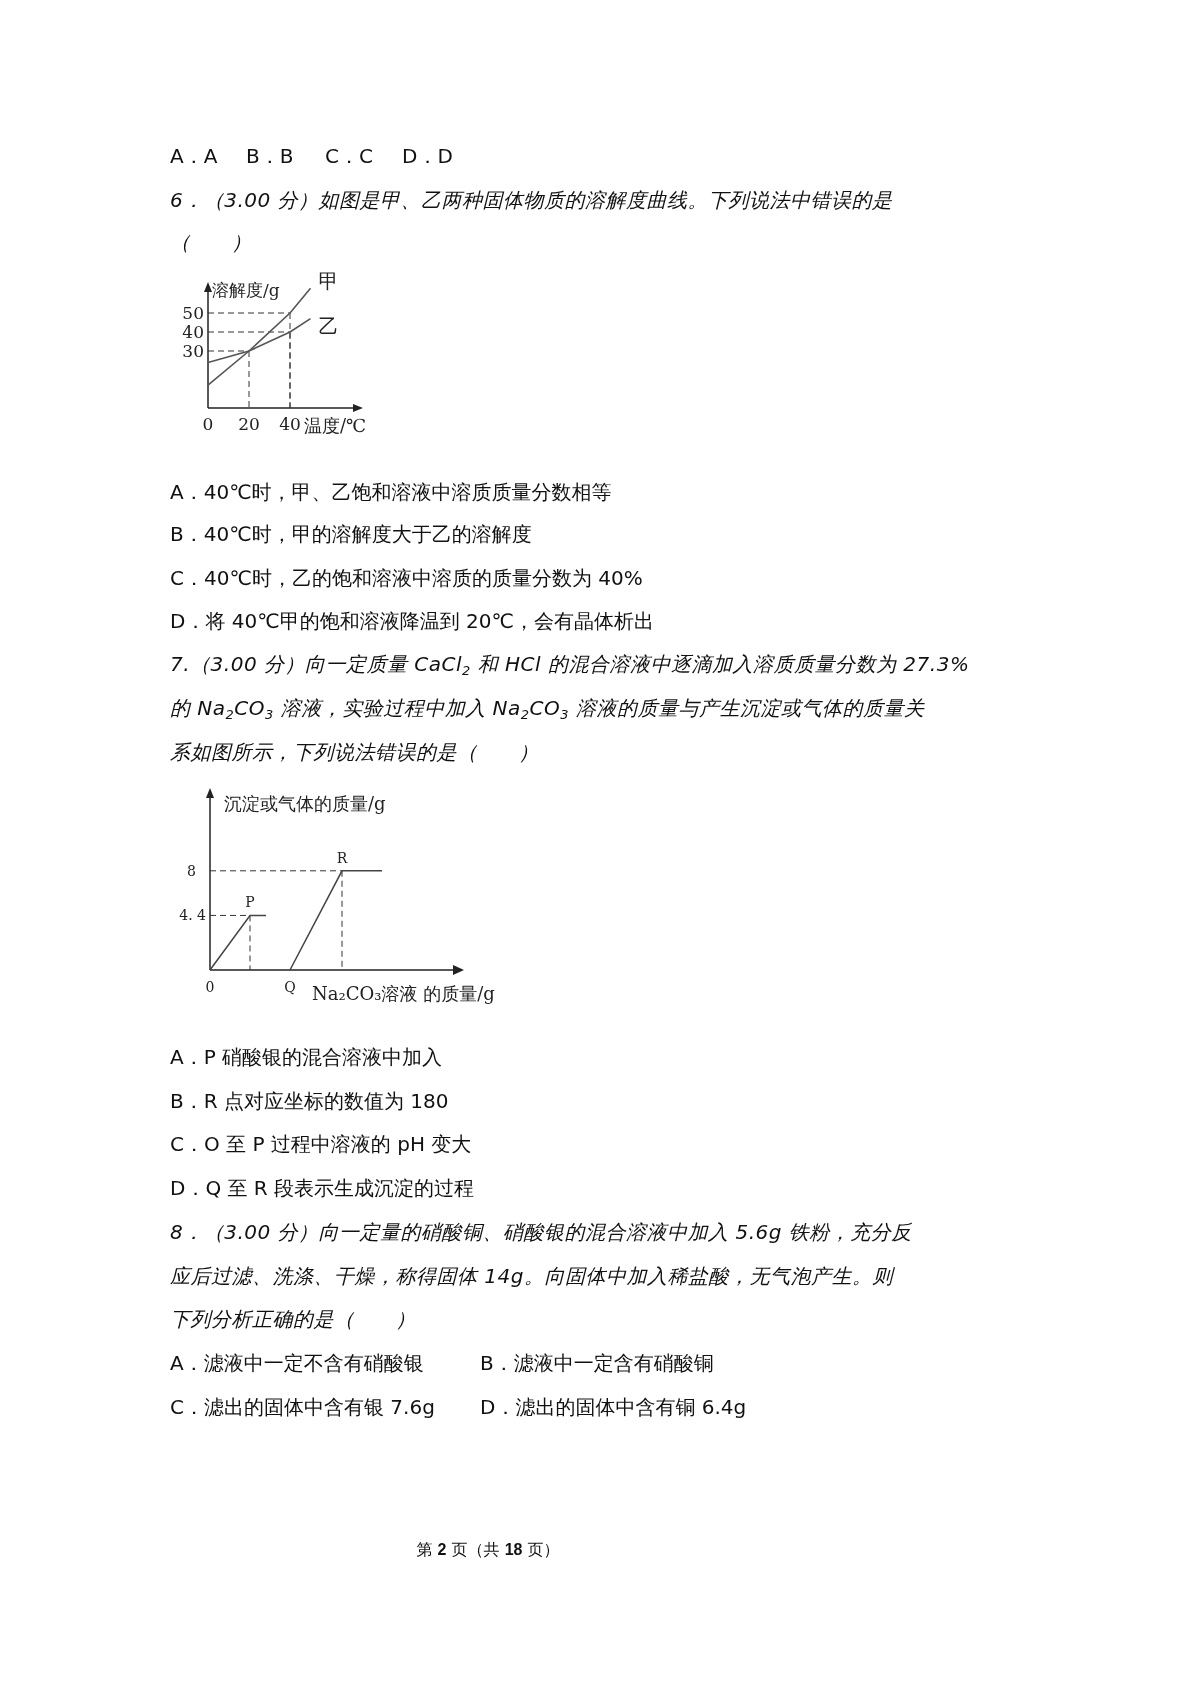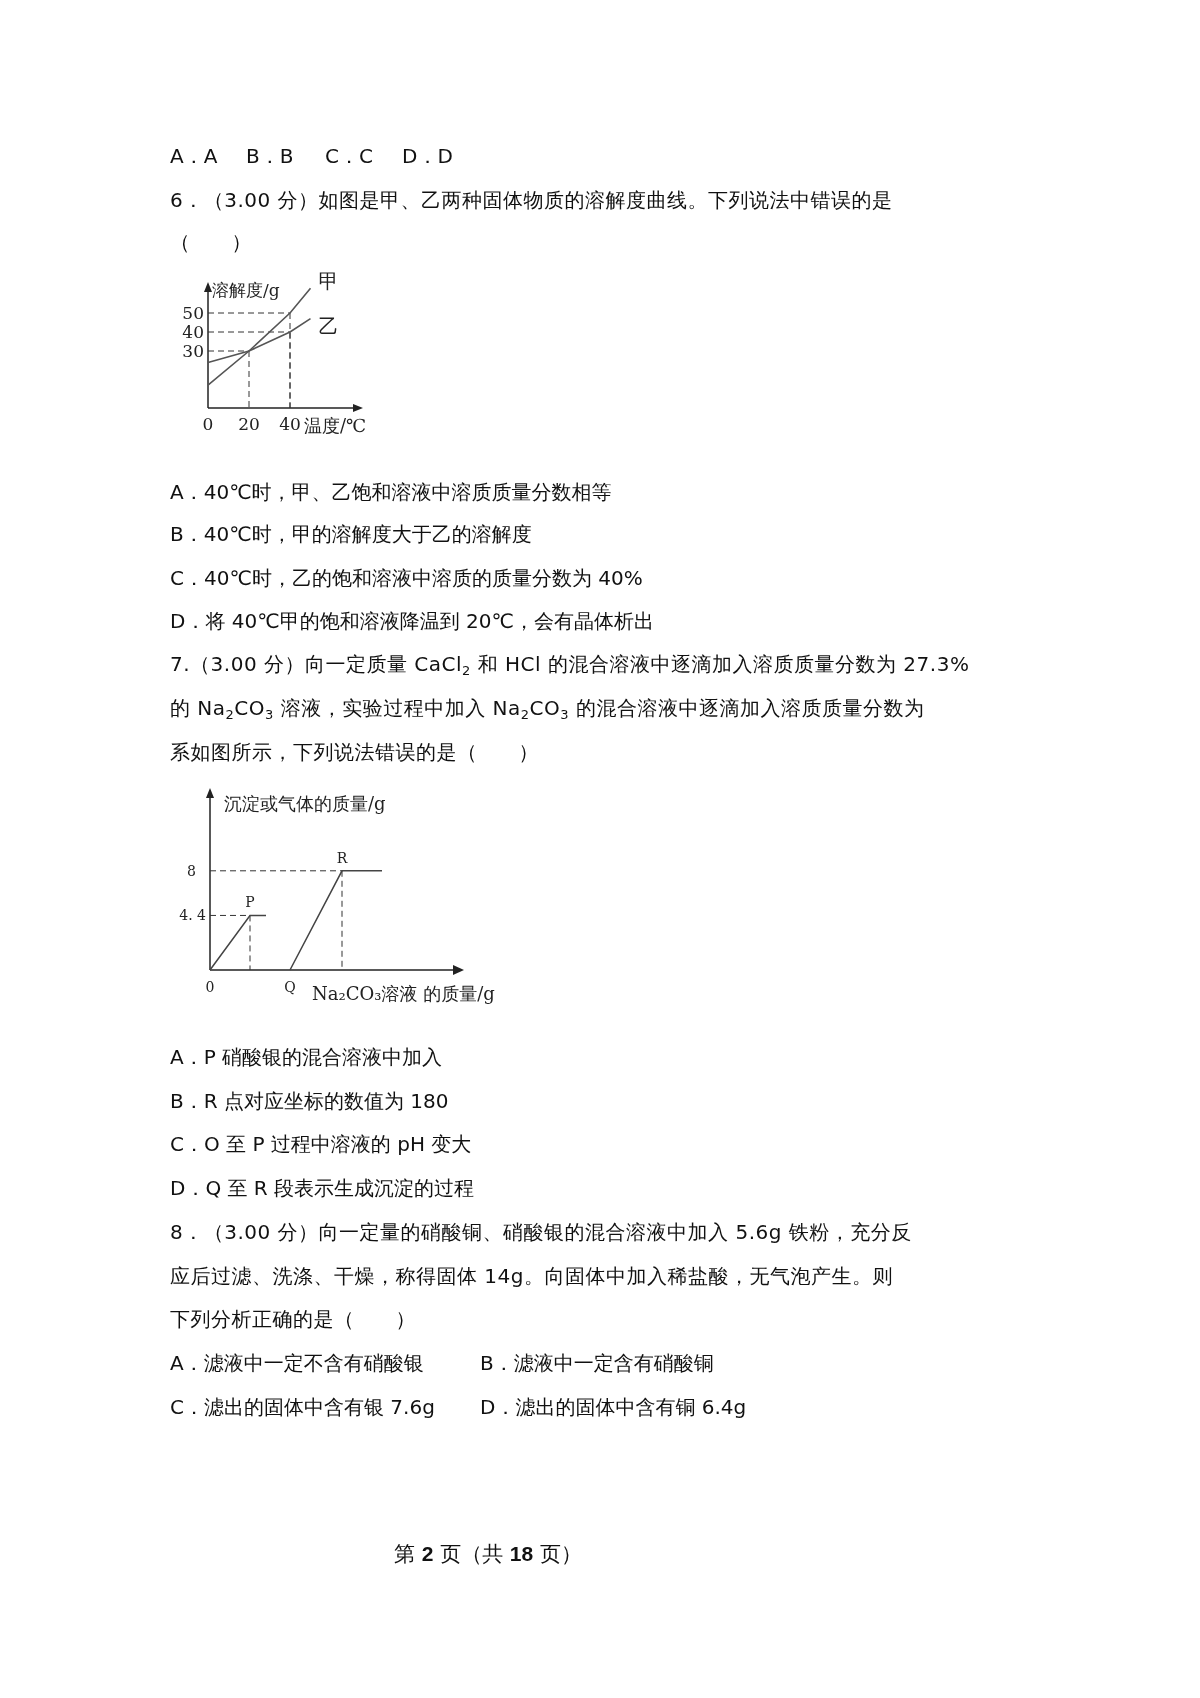--- a/index.html
+++ b/index.html
@@ -1,22 +1,22 @@
 <!DOCTYPE html>
 <html><head>
 <meta charset="utf-8">
 <style>
   html, body { margin: 0; padding: 0; background: #ffffff; }
   body { width: 1200px; height: 1698px; position: relative; overflow: hidden;
          font-family: "DejaVu Sans", "Liberation Sans", sans-serif; color: #111; }
-  .line { position: absolute; left: 170px; font-size: 20px; line-height: 28px; white-space: nowrap; letter-spacing: 0.5px; }
+  .line { position: absolute; left: 170px; font-size: 20px; line-height: 28px; white-space: nowrap; letter-spacing: 0.5px; font-style: italic; }
   .opt { position: absolute; font-size: 20px; line-height: 28px; white-space: nowrap; text-align: right; }
   sub { font-size: 13px; vertical-align: -4px; line-height: 0; }
   svg text { font-family: "DejaVu Serif", "Liberation Serif", serif; }
-  .footer { position: absolute; top: 1540px; left: 0; width: 976px; text-align: center; font-size: 21px; }
+  .footer { position: absolute; top: 1540px; left: 0; width: 976px; text-align: center; font-size: 16px; }
   .footer b { font-family: "Liberation Sans", sans-serif; }
 </style>
 </head>
 <body>
 
 <div class="opt" style="top:142px;left:170px">A．A</div>
 <div class="opt" style="top:142px;left:246px">B．B</div>
 <div class="opt" style="top:142px;left:325px">C．C</div>
 <div class="opt" style="top:142px;left:402px">D．D</div>
 
@@ -52,21 +52,21 @@
 
 <div class="opt" style="top:478px;left:170px">A．40℃时，甲、乙饱和溶液中溶质质量分数相等</div>
 <div class="opt" style="top:520px;left:170px">B．40℃时，甲的溶解度大于乙的溶解度</div>
 <div class="opt" style="top:564px;left:170px">C．40℃时，乙的饱和溶液中溶质的质量分数为 40%</div>
 <div class="opt" style="top:607px;left:170px">D．将 40℃甲的饱和溶液降温到 20℃，会有晶体析出</div>
 
 <div class="line" style="top:650px">
   <span>7.（3.00 分）向一定质量 CaCl</span><sub>2</sub><span> 和 HCl 的混合溶液中逐滴加入溶质质量分数为 27.3%</span>
 </div>
 <div class="line" style="top:694px">
-  <span>的 Na</span><sub>2</sub><span>CO</span><sub>3</sub><span> 溶液，实验过程中加入 Na</span><sub>2</sub><span>CO</span><sub>3</sub><span> 的混合溶液中逐滴加入溶质质量分数为</span>
+  <span>的 Na</span><sub>2</sub><span>CO</span><sub>3</sub><span> 溶液，实验过程中加入 Na</span><sub>2</sub><span>CO</span><sub>3</sub><span> 溶液的质量与产生沉淀或气体的质量关</span>
 </div>
 <div class="line" style="top:738px">系如图所示，下列说法错误的是（　　）</div>
 
 <svg style="position:absolute;left:170px;top:780px" width="360" height="240" viewBox="0 0 360 240">
   <g id="chart2">
       <line x1="40" y1="190" x2="40" y2="15" stroke="#222" stroke-width="1.5"></line>
       <polygon points="36,18 44,18 40,8" fill="#222"></polygon>
       <line x1="40" y1="190" x2="285" y2="190" stroke="#222" stroke-width="1.5"></line>
       <polygon points="283,185 283,195 294,190" fill="#222"></polygon>
       <line x1="40" y1="90.8" x2="172" y2="90.8" stroke="#333" stroke-dasharray="6,4"></line>

